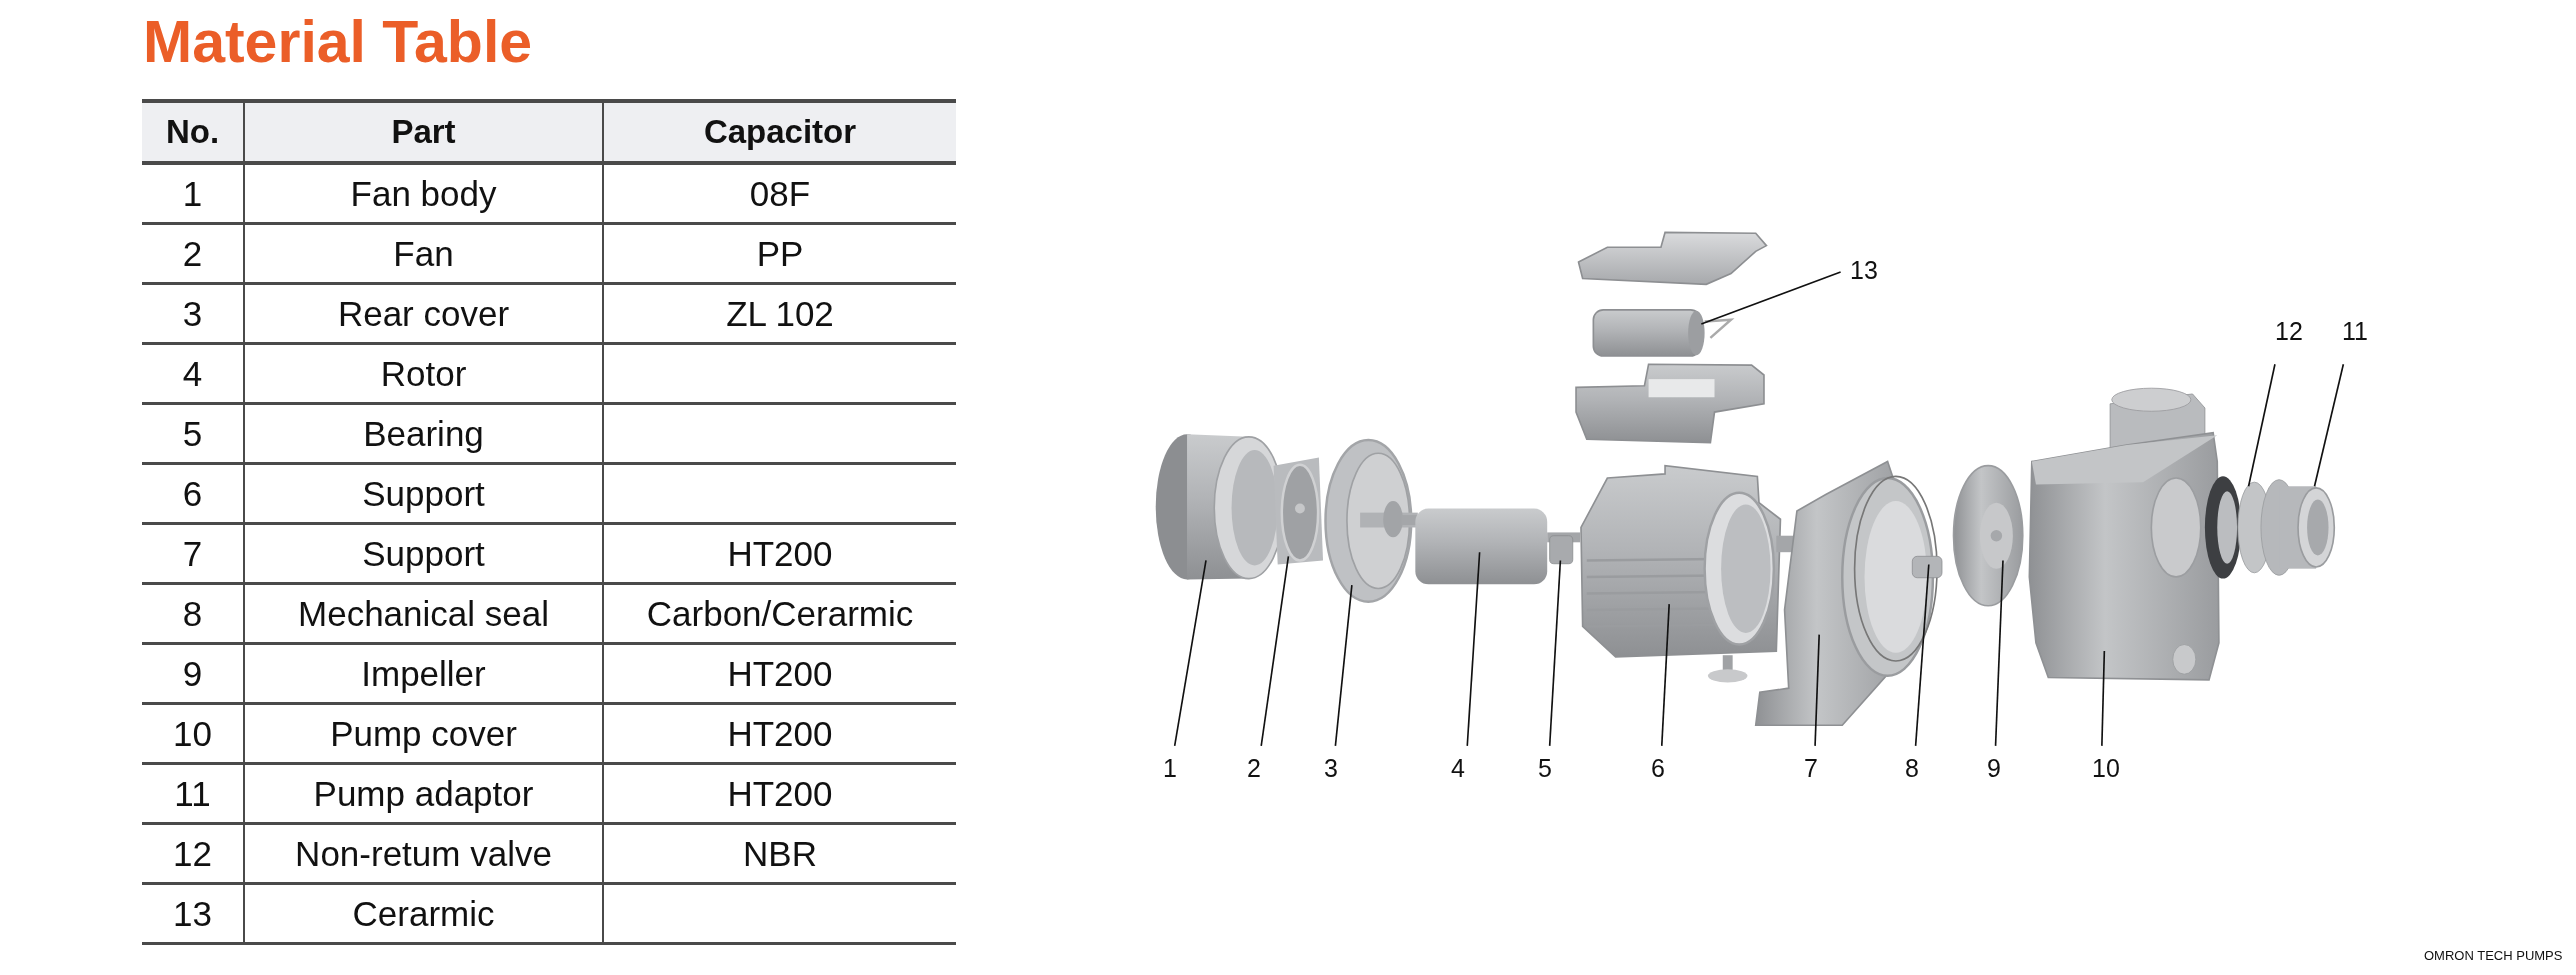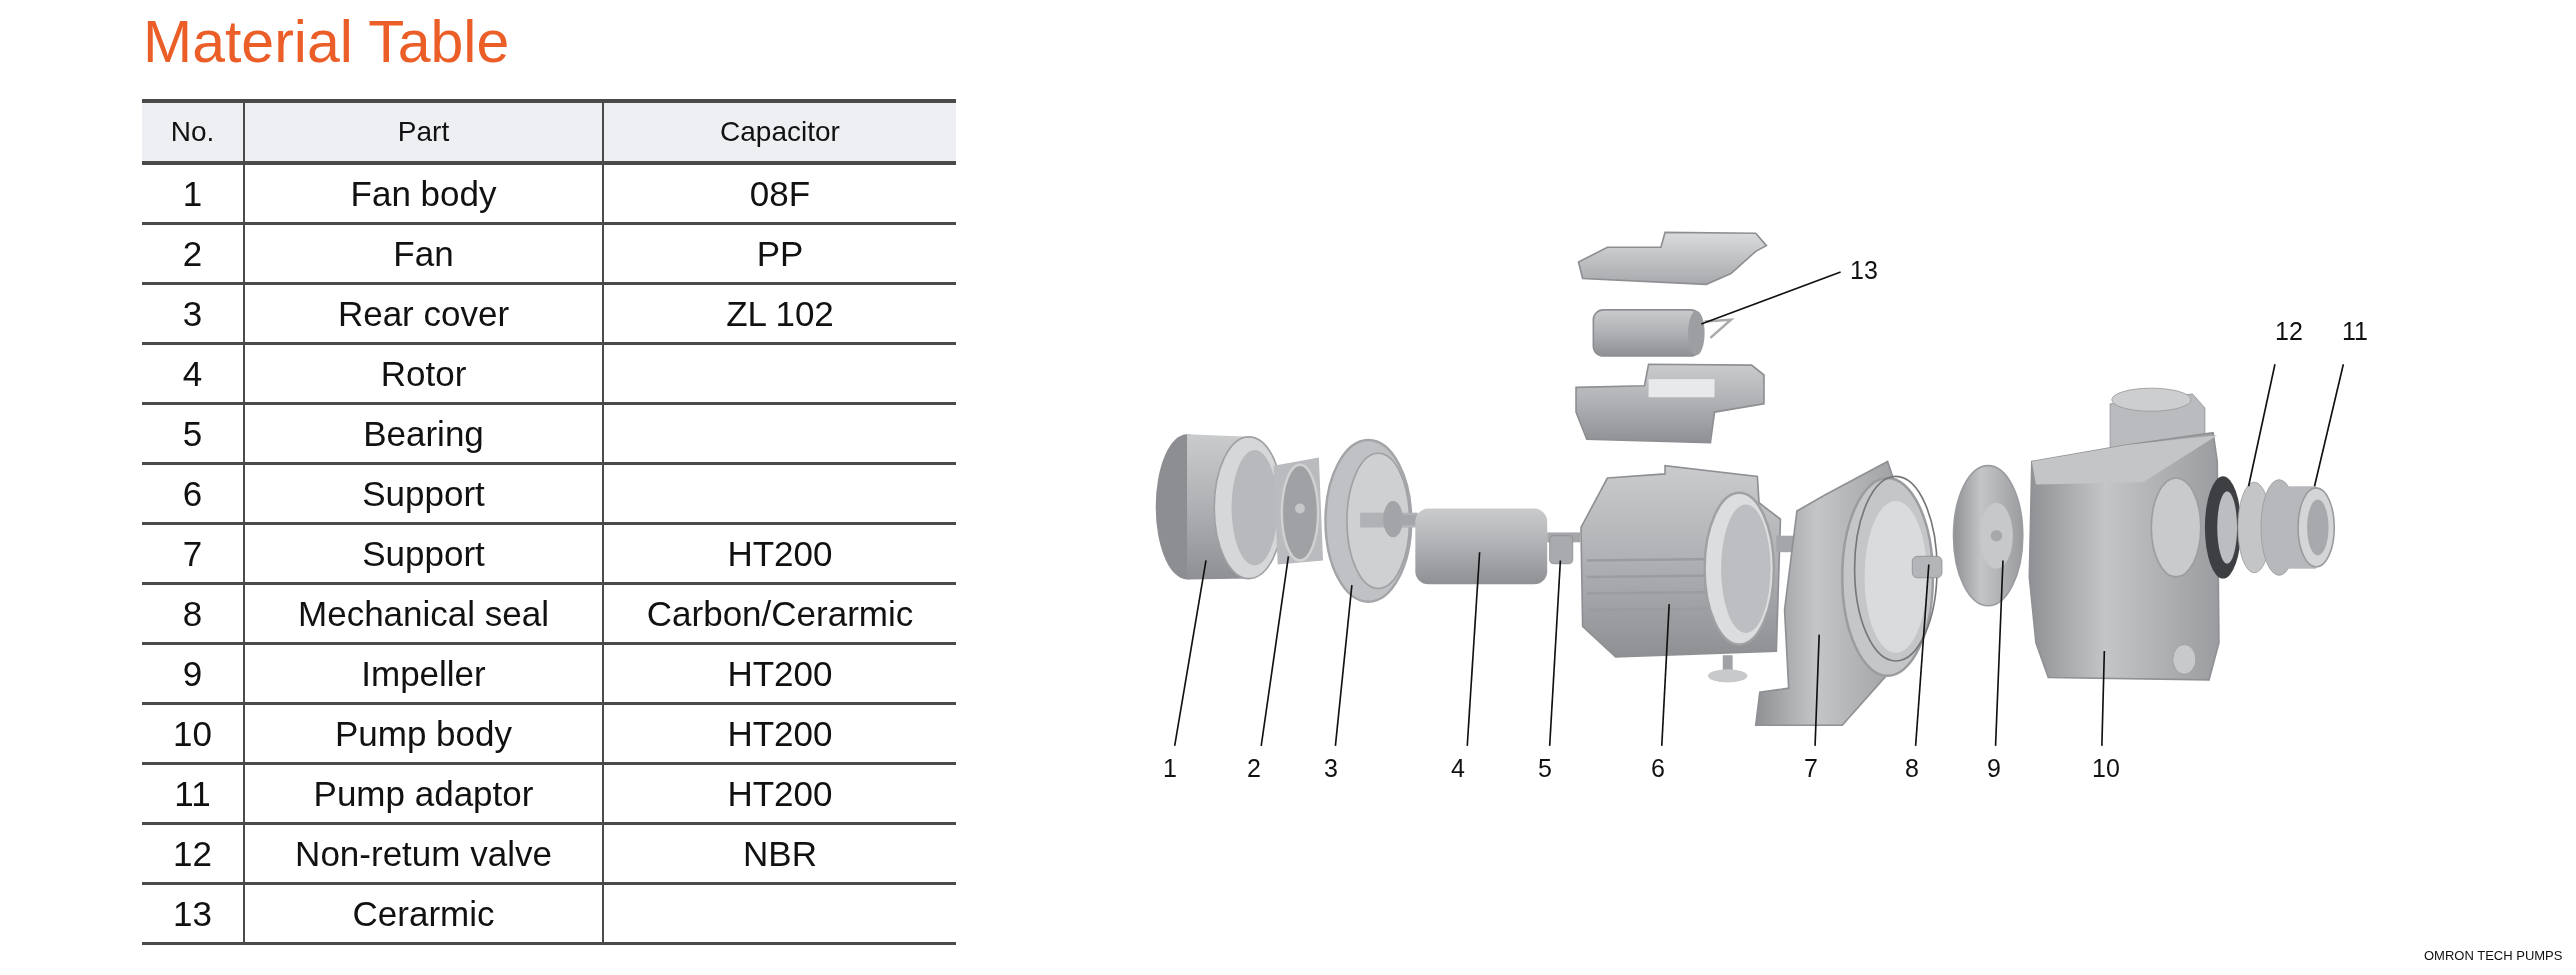--- a/index.html
+++ b/index.html
@@ -1,24 +1,24 @@
 <!DOCTYPE html>
 <html style="font-size:13px"><head>
 <meta charset="utf-8">
 <style>
   html, body { margin:0; padding:0; background:#ffffff; }
   body { width:2576px; height:975px; position:relative; overflow:hidden;
          font-family:"Liberation Sans", "DejaVu Sans", sans-serif; color:#111; }
-  .title { position:absolute; left:143px; top:5px; font-size:59px; font-weight:normal;
+  .title { position:absolute; left:143px; top:5px; font-size:59px; font-weight:bold;
            color:#EB5E28; letter-spacing:0px; line-height:74px; }
   table.mat { position:absolute; left:142px; top:99px; width:814px; border-collapse:collapse; }
   table.mat th, table.mat td { text-align:center; font-size:35px; height:57px; padding:0;
            border-left:2.5px solid #4a4a4a; border-bottom:3.3px solid #4a4a4a; }
   table.mat th:first-child, table.mat td:first-child { border-left:none; }
-  table.mat th { background:#EEEFF2; font-weight:normal; font-size:28px; height:58px;
+  table.mat th { background:#EEEFF2; font-weight:bold; font-size:33px; height:58px;
            border-top:4.1px solid #4a4a4a; border-bottom:4.1px solid #4a4a4a; }
   col.c1 { width:102px; } col.c2 { width:359px; } col.c3 { width:353px; }
   .lbl { position:absolute; font-size:25px; color:#111; transform:translate(-50%,-50%); }
   .wm { position:absolute; left:2424px; top:948px; font-size:13px; color:#111;text-align:right; }
 </style>
 </head>
 <body>
 
 <div class="title">Material Table</div>
 
@@ -76,21 +76,21 @@
         <td>Mechanical seal</td>
         <td>Carbon/Cerarmic</td>
       </tr>
     <tr>
         <td>9</td>
         <td>Impeller</td>
         <td>HT200</td>
       </tr>
     <tr>
         <td>10</td>
-        <td>Pump body</td>
+        <td>Pump cover</td>
         <td>HT200</td>
       </tr>
     <tr>
         <td>11</td>
         <td>Pump adaptor</td>
         <td>HT200</td>
       </tr>
     <tr>
         <td>12</td>
         <td>Non-retum valve</td>

